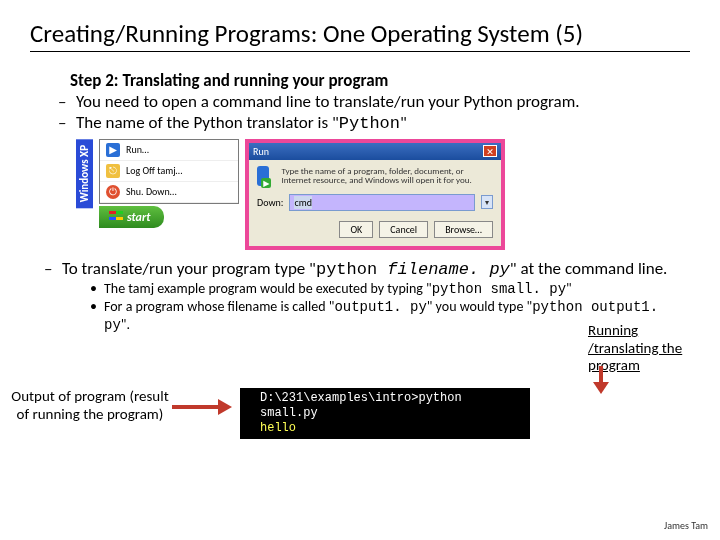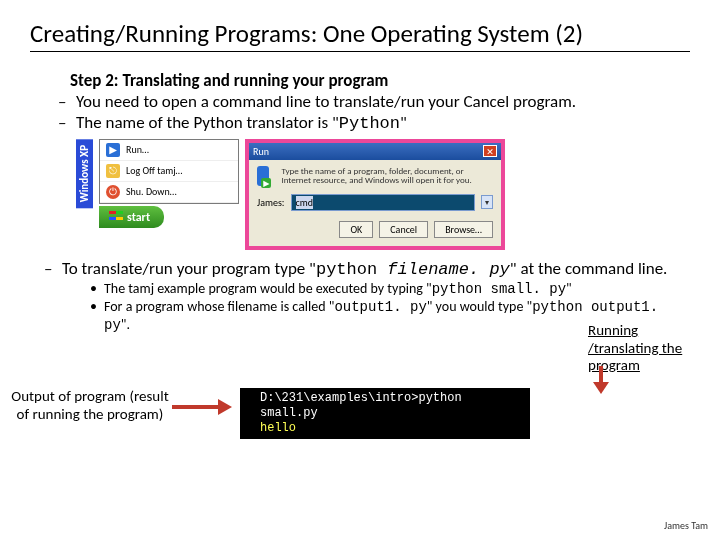--- a/index.html
+++ b/index.html
@@ -77,20 +77,21 @@
     display: inline-flex; align-items: center; justify-content: center;
     font-size: 10px;
   }
   .startmenu .run .ico { background: #2a6fd6; color: #fff; border-radius: 2px; }
   .startmenu .logoff .ico { background: #f0c040; color: #fff; border-radius: 2px; }
   .startmenu .shut .ico { background: #e05030; color: #fff; border-radius: 50%; }
   .startbtn {
     background: linear-gradient(#5fbf3f,#2e8b1e);
     color: #fff;
     font-weight: 700;
+    font-style: italic;
     font-size: 12px;
     padding: 4px 14px 4px 10px;
     border-radius: 0 10px 10px 0;
     display: inline-flex;
     align-items: center;
     gap: 4px;
     margin-top: 2px;
   }
   .startbtn .flag {
     width: 14px; height: 12px;
@@ -143,21 +144,21 @@
     background:#3a3; width:10px; height:10px; line-height:10px; text-align:center; border-radius:2px;
   }
   .rundlg .desc { color: #333; font-size: 9px; line-height: 1.1; }
   .rundlg .openrow {
     display: flex; align-items: center; gap: 6px;
     padding: 2px 8px 6px 8px;
   }
   .rundlg .openrow label { font-size: 10px; }
   .rundlg .openrow .field {
     flex: 1;
-    background: #0c4a6e;
+    background: #c4b5fd;
     border: 1px solid #7a9bcf;
     padding: 1px 4px;
     font-size: 10px;
     color: #000;
     position: relative;
   }
   .rundlg .openrow .field .sel { background: #cdd8ef; }
   .rundlg .openrow .dd {
     width: 12px; height: 14px;
     background: #d8e4f7;
@@ -248,27 +249,27 @@
     position: absolute;
     right: 12px;
     bottom: 8px;
     font-size: 10px;
     color: #333;
   }
 </style>
 </head>
 <body>
 
-<h1>Creating/Running Programs: One Operating System (2)</h1>
+<h1>Creating/Running Programs: One Operating System (5)</h1>
 
 <div class="step-header">Step 2: Translating and running your program</div>
 
 <div class="bullet-row">
   <div class="dash">–</div>
-  <div>You need to open a command line to translate/run your Cancel program.</div>
+  <div>You need to open a command line to translate/run your Python program.</div>
 </div>
 
 <div class="bullet-row">
   <div class="dash">–</div>
   <div>
     <span>The name of the Python translator is "</span><span class="mono">Python</span><span>"</span>
   </div>
 </div>
 
 <div class="shots">
@@ -298,21 +299,21 @@
   <div class="rundlg">
     <div class="titlebar">
       <span>Run</span>
       <span class="xbtn">✕</span>
     </div>
     <div class="body">
       <div class="runico"></div>
       <div class="desc">Type the name of a program, folder, document, or Internet resource, and Windows will open it for you.</div>
     </div>
     <div class="openrow">
-      <label>James:</label>
+      <label>Down:</label>
       <div class="field"><span class="sel">cmd</span></div>
       <div class="dd">▾</div>
     </div>
     <div class="btns">
       <div class="b">OK</div>
       <div class="b">Cancel</div>
       <div class="b">Browse…</div>
     </div>
   </div>
 </div>

